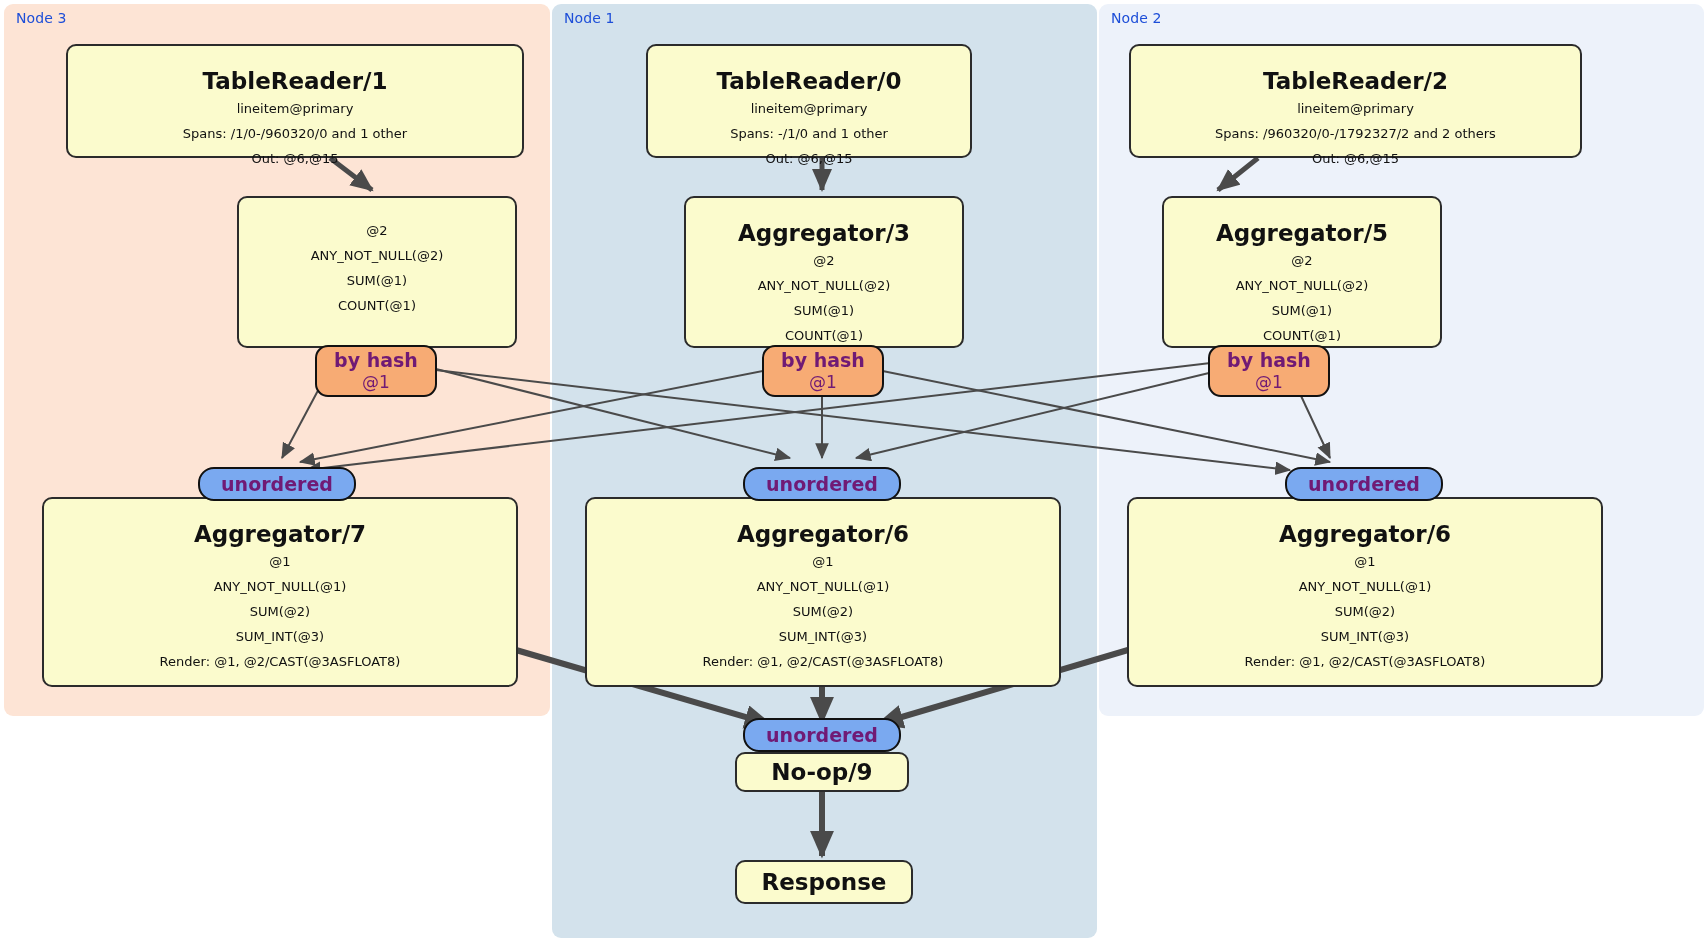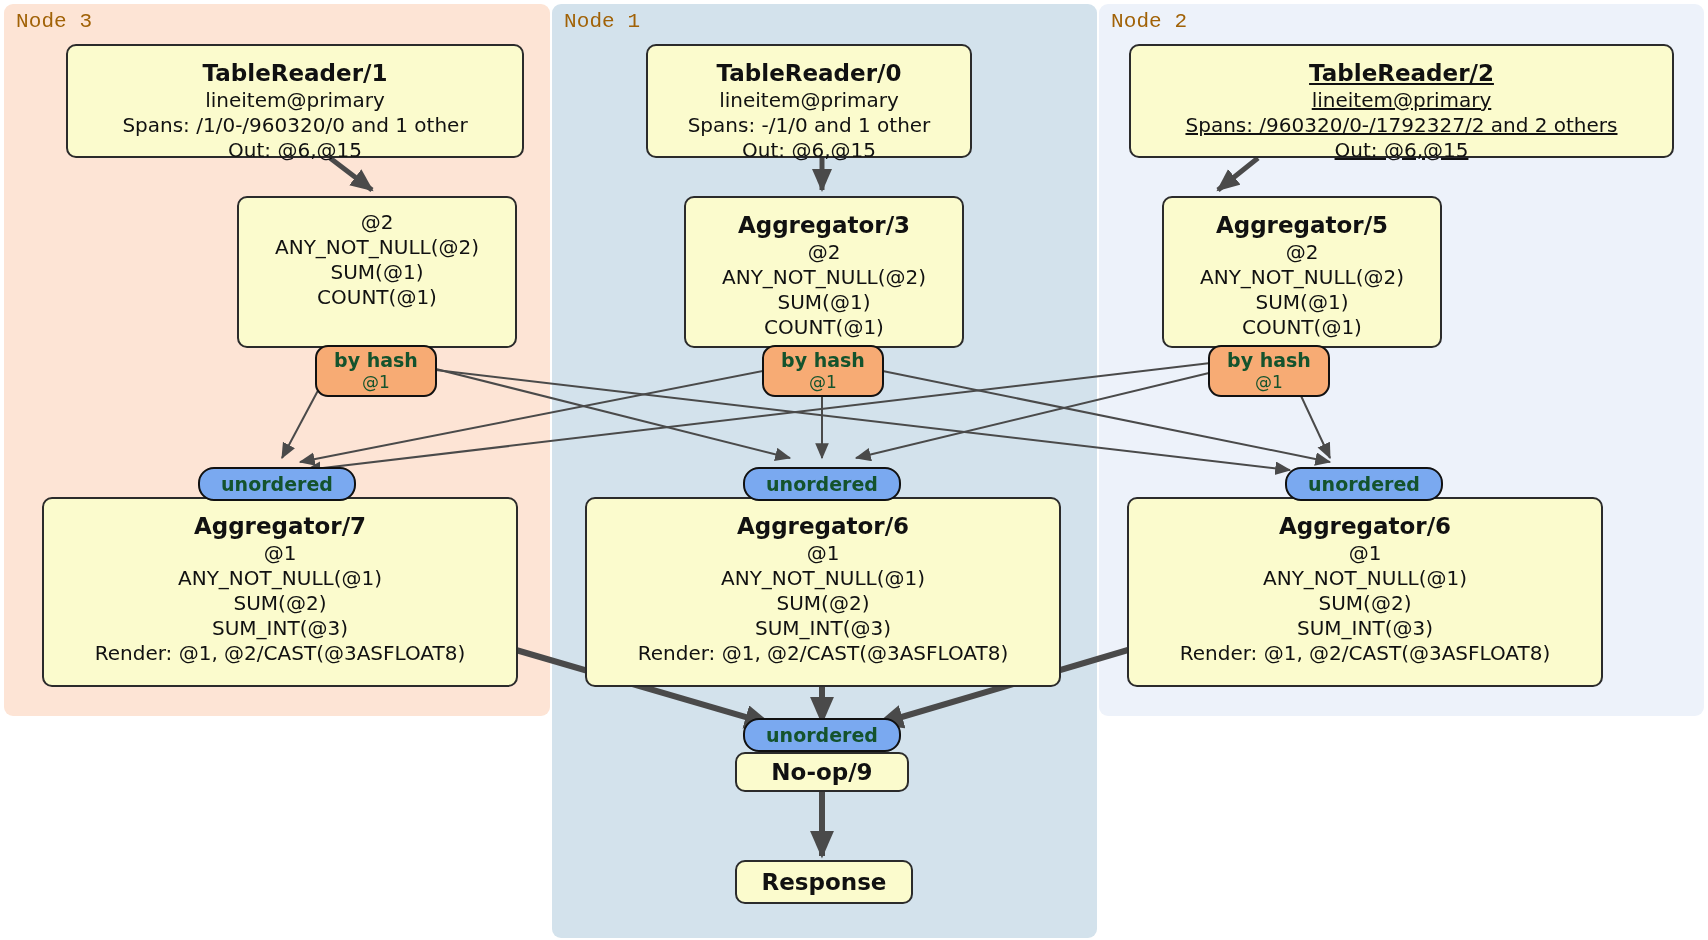--- a/index.html
+++ b/index.html
@@ -25,25 +25,24 @@
   
   .node-panel {
     position: absolute;
     border-radius: 9px;
     box-sizing: border-box;
   }
   .node-panel .node-label {
     position: absolute;
     left: 12px;
     top: 6px;
-    font-size: 21px;
-    color: #a16207;
+    font-size: 14px;
+    color: #1d4ed8;
     letter-spacing: 0.1px;
     white-space: nowrap;
-    font-family: Liberation Mono, monospace;
   }
 
   #panel-node3 { left: 4px;    top: 4px;  width: 546px;  height: 712px; background: #fde4d5; }
   #panel-node1 { left: 552px;  top: 4px;  width: 545px;  height: 934px; background: #d3e2ec; }
   #panel-node2 { left: 1099px; top: 4px;  width: 605px;  height: 712px; background: #edf2fa; }
 
   
   #edges {
     position: absolute;
     left: 0; top: 0;
@@ -54,48 +53,48 @@
 
   
   .proc-box {
     position: absolute;
     box-sizing: border-box;
     background: #fbfbcd;
     border: 2px solid #2b2b2b;
     border-radius: 10px;
     text-align: center;
     color: #111111;
-    padding-top: 12px;
+    padding-top: 20px;
   }
   .proc-title {
     font-weight: bold;
     font-size: 23px;
     line-height: 30px;
     white-space: nowrap;
   }
   .proc-line {
-    font-size: 20px;
+    font-size: 13px;
     line-height: 25px;
     white-space: nowrap;
   }
   .proc-box.compact {
     display: flex;
     align-items: center;
     justify-content: center;
     padding-top: 0;
   }
 
   
   .badge {
     position: absolute;
     box-sizing: border-box;
     border: 2px solid #111111;
     border-radius: 14px;
     text-align: center;
-    color: #14532d;
+    color: #701a75;
     z-index: 5;
   }
   .badge-hash {
     background: #f7ab74;
     border-radius: 13px;
     padding-top: 2px;
   }
   .badge-hash .badge-title {
     font-weight: bold;
     font-size: 19px;
@@ -179,21 +178,21 @@
     <div class="proc-line">Out: @6,@15</div>
   </div>
 
   <div class="proc-box" style="left:646px; top:44px; width:326px; height:114px;">
     <div class="proc-title">TableReader/0</div>
     <div class="proc-line">lineitem@primary</div>
     <div class="proc-line">Spans: -/1/0 and 1 other</div>
     <div class="proc-line">Out: @6,@15</div>
   </div>
 
-  <div class="proc-box" style="left:1129px; top:44px; width:545px; height:114px;text-decoration:underline;">
+  <div class="proc-box" style="left:1129px; top:44px; width:453px; height:114px;">
     <div class="proc-title">TableReader/2</div>
     <div class="proc-line">lineitem@primary</div>
     <div class="proc-line">Spans: /960320/0-/1792327/2 and 2 others</div>
     <div class="proc-line">Out: @6,@15</div>
   </div>
 
   <div class="proc-box" style="left:237px; top:196px; width:280px; height:152px;">
     <div class="proc-line">@2</div>
     <div class="proc-line">ANY_NOT_NULL(@2)</div>
     <div class="proc-line">SUM(@1)</div>

